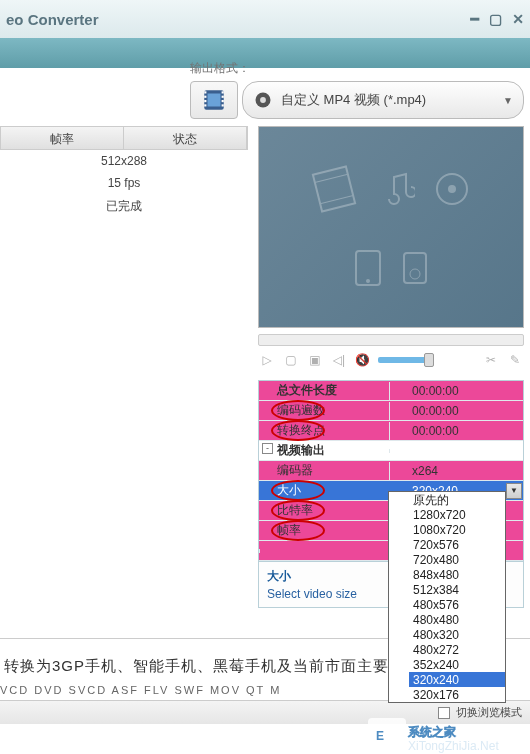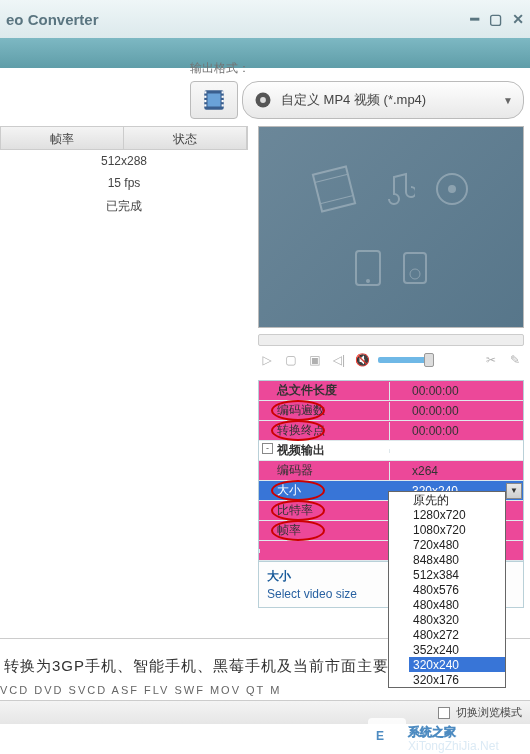--- a/index.html
+++ b/index.html
@@ -197,20 +197,21 @@
   <div class="help-box">
     <div class="help-title">大小</div>
     <div class="help-desc">Select video size</div>
   </div>
 </div>
 
 <div class="size-dropdown" id="size-list">
     <div>原先的</div>
     <div>1280x720</div>
     <div>1080x720</div>
+    <div>720x576</div>
     <div>720x480</div>
     <div>848x480</div>
     <div>512x384</div>
     <div>480x576</div>
     <div>480x480</div>
     <div>480x320</div>
     <div>480x272</div>
     <div>352x240</div>
     <div class="sel">320x240</div>
     <div>320x176</div>

